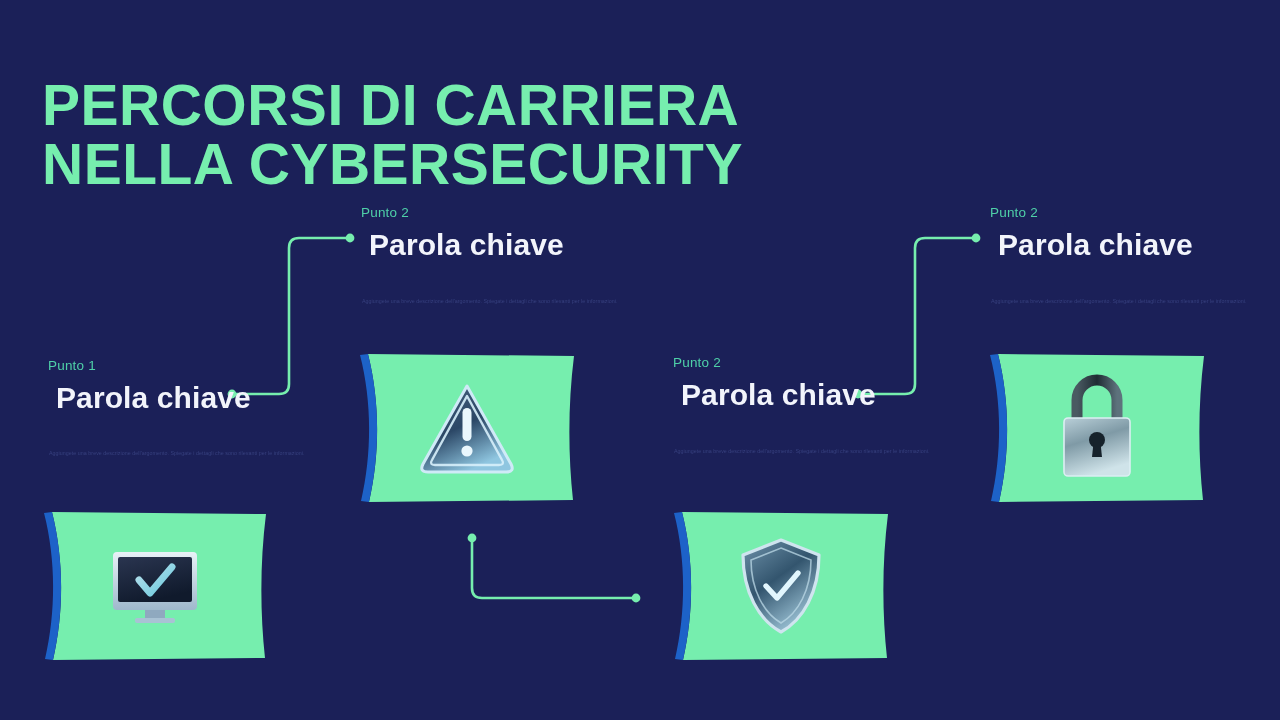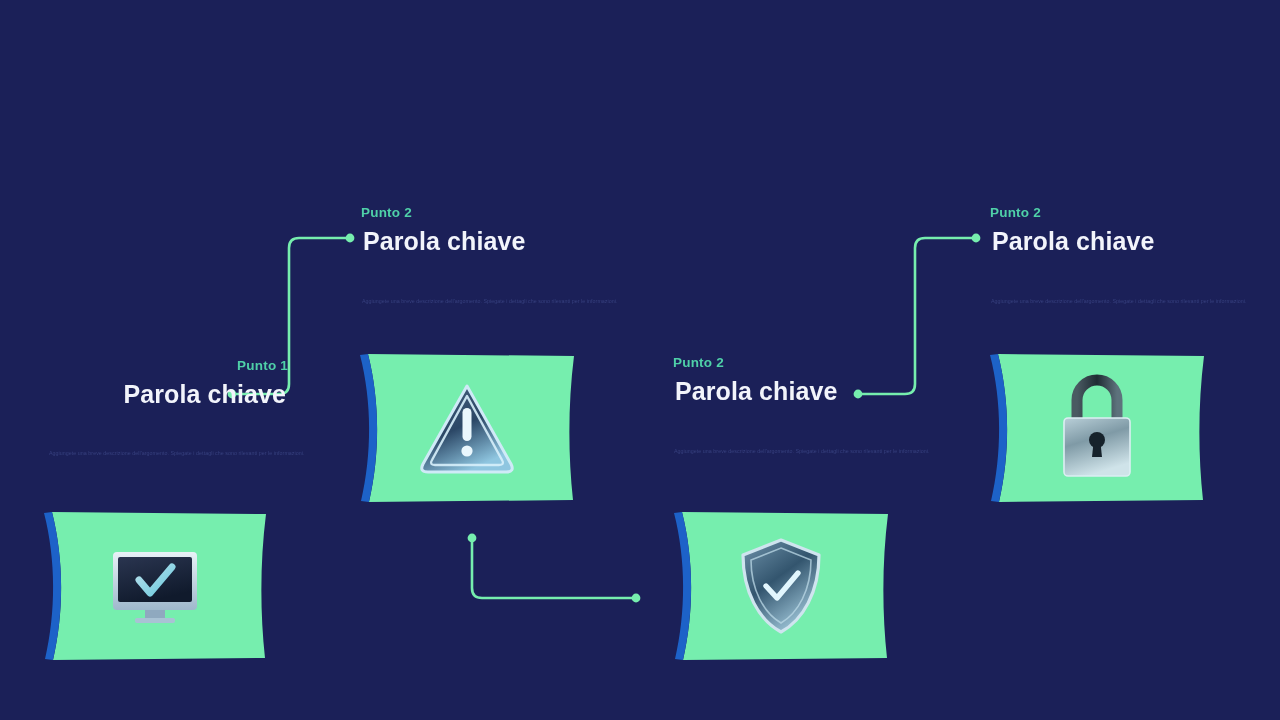--- a/index.html
+++ b/index.html
@@ -35,31 +35,31 @@
     text-transform: uppercase;
     white-space: pre-line;
   }
 
   
   .textblock {
     position: absolute;
   }
   .eyebrow {
     font-size: 13.5px;
-    font-weight: bold;
+    font-weight: normal;
     color: #4fd0a8;
     letter-spacing: 0.2px;
     margin: 0 0 7px 0;
   }
   .keyword {
-    font-size: 25px;
+    font-size: 30px;
     font-weight: bold;
     color: #f2f4fb;
     letter-spacing: 0.1px;
-    margin: 2px;
+    margin: 8px;
     white-space: nowrap;
   }
   .caption {
     position: absolute;
     font-size: 5.3px;
     line-height: 1.5;
     color: #37407f;
     letter-spacing: 0.05px;
     white-space: nowrap;
   }
@@ -79,20 +79,22 @@
     position: absolute;
     overflow: visible;
   }
   .connector svg { display: block; overflow: visible; }
 </style>
 </head>
 <body>
 
 <div id="slide">
 
+  <h1 id="title">Percorsi di carriera
+nella cybersecurity</h1>
 
   <div class="card" style="left:44px; top:512px; width:222px; height:148px;">
     <svg width="222" height="148" viewBox="0 0 222 148">
       <defs>
         <linearGradient id="scr1" x1="0" y1="0" x2="0.4" y2="1">
           <stop offset="0" stop-color="#2a3550"></stop>
           <stop offset="1" stop-color="#101a2c"></stop>
         </linearGradient>
         <linearGradient id="bez1" x1="0" y1="0" x2="0" y2="1">
           <stop offset="0" stop-color="#e8f1f7"></stop>
@@ -199,21 +201,21 @@
   </div>
 
   <div class="connector" style="left:852px; top:230px; width:130px; height:172px;">
     <svg width="130" height="172" viewBox="0 0 130 172">
       <path d="M124,8 L73,8 Q63,8 63,18 L63,154 Q63,164 53,164 L6,164" fill="none" stroke="#76eeae" stroke-width="2.6" stroke-linecap="round"></path>
       <circle cx="124" cy="8" r="4.4" fill="#76eeae"></circle>
       <circle cx="6" cy="164" r="4.4" fill="#76eeae"></circle>
     </svg>
   </div>
 
-  <div class="textblock" style="left:48px; top:358px; width:240px;text-align:right;">
+  <div class="textblock" style="left:48px; top:358px; width:240px;">
     <p class="eyebrow">Punto 1</p>
     <p class="keyword">Parola chiave</p>
   </div>
   <div class="caption" style="left:49px; top:450px; width:250px;">Aggiungete una breve descrizione dell'argomento. Spiegate i dettagli che sono rilevanti per le informazioni.</div>
 
   <div class="textblock" style="left:361px; top:205px; width:240px;">
     <p class="eyebrow">Punto 2</p>
     <p class="keyword">Parola chiave</p>
   </div>
   <div class="caption" style="left:362px; top:298px; width:250px;">Aggiungete una breve descrizione dell'argomento. Spiegate i dettagli che sono rilevanti per le informazioni.</div>

